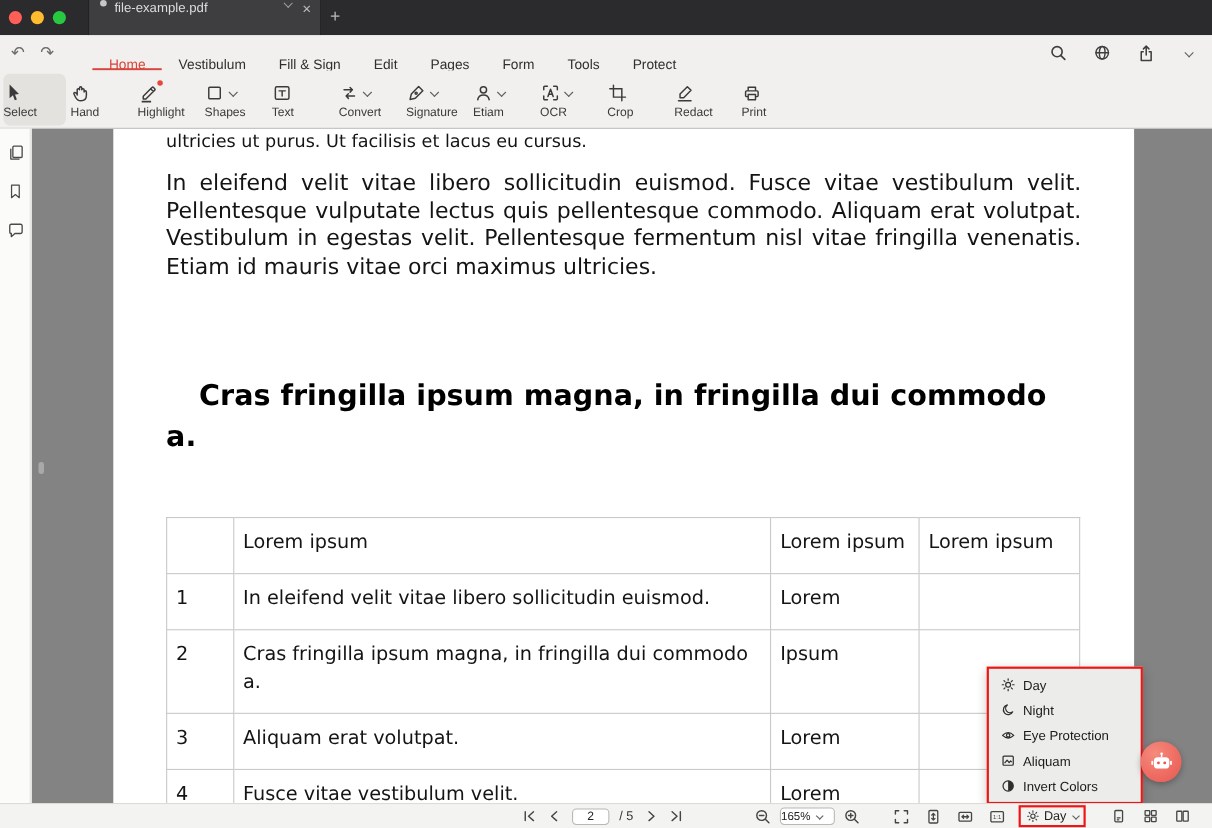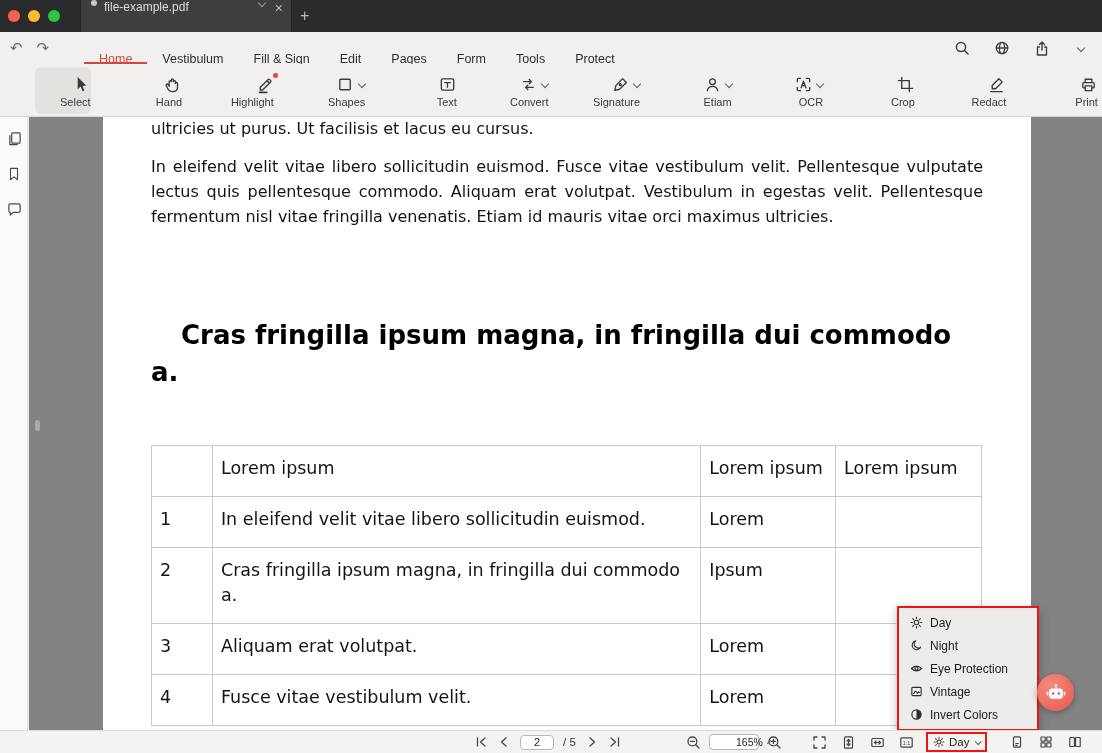--- a/index.html
+++ b/index.html
@@ -30,41 +30,41 @@
   .hist { position:absolute; left:10px; top:0; height:32px; display:flex; align-items:center; gap:14px;
           color:#6a6a6a; font-size:15px; }
   .mtabs { position:absolute; left:84px; top:0; height:32px; display:flex; }
   .mtab { padding:12px 15px; line-height:30px; font-size:12.5px; color:#2f2f2f; height:32px; }
   .mtab.active { color:#d8453c; border-bottom:2.5px solid #d8453c; }
   .mb-right { position:absolute; right:0; top:0; height:32px; display:flex; align-items:center; gap:24px; padding-right:18px; }
 
   
   .ribbon { position:absolute; top:64px; left:0; right:0; height:53px; background:#f1f0ee; border-bottom:1px solid #d8d7d4; }
   .tools { display:flex; padding:3px 0 0 3px; }
-  .tool { width:57px; height:47px; margin-right:4px; display:flex; flex-direction:column; align-items:flex-end;
-          justify-content:center; border-radius:6px; gap:1px;margin-left:32px; }
+  .tool { width:57px; height:47px; margin-right:4px; display:flex; flex-direction:column; align-items:flex-start;
+          justify-content:center; border-radius:6px; gap:1px; }
   .tool.active { background:#e3e2df; }
   .tool .ic { height:22px; display:flex; align-items:center; position:relative; }
   .tool .tl { font-size:11px; color:#3a3a3a; white-space:nowrap; }
   .badge { position:absolute; right:-4px; top:0px; width:5px; height:5px; border-radius:50%; background:#e5473d; }
   .ribbon-right { position:absolute; right:10px; top:6px; display:flex; gap:30px; }
   .rr-item { display:flex; flex-direction:column; align-items:center; gap:3px; }
   .rr-item .tl { font-size:11px; color:#3a3a3a; white-space:nowrap; }
 
   
   .sidebar { position:absolute; top:117px; left:0; width:28px; bottom:23px; background:#fbfbfa; border-right:1px solid #e2e1df; }
   .sb-ic { width:28px; height:26px; display:flex; align-items:center; justify-content:center; margin-top:9px; }
 
   
   .docarea { position:absolute; top:117px; left:29px; right:0; bottom:23px; background:#838383; overflow:hidden; }
   .scroll-dot { position:absolute; left:6px; top:303px; width:5px; height:11px; border-radius:3px; background:#a9a9a9; }
   .page { position:absolute; left:74px; top:0; width:928px; height:790px; background:#ffffff;
           padding:1px 48px 0 48px; font-family:"DejaVu Sans", sans-serif; color:#141414; }
   .pline { font-size:16px; line-height:21px; }
-  .para  { margin-top:15px; font-size:16px; line-height:25.2px; text-align:justify; }
+  .para  { margin-top:15px; font-size:20px; line-height:25.2px; text-align:justify; }
   .heading { margin-top:87px; width:820px; font-size:26px; line-height:37px; font-weight:700; color:#000;
              text-indent:30px; }
   .doc-table { margin-top:54px; width:831px; border-collapse:collapse; font-size:17.5px; }
   .doc-table td, .doc-table th { border:1px solid #c9c9c9; padding:10px 8px 15px 8px; vertical-align:top;
                                  line-height:25px; font-weight:normal; text-align:left; }
 
   
   .theme-menu { position:absolute; left:897px; top:606px; width:142px; background:#ececea;
                 border:2.5px solid #f01414; padding:3px 0; box-shadow:0 3px 10px rgba(0,0,0,.25); z-index:40; }
   .tm-item { height:23px; display:flex; align-items:center; gap:7px; padding-left:11px; font-size:12px; color:#1b1b1b; }
@@ -76,21 +76,21 @@
 
   
   .statusbar { position:absolute; bottom:0; left:0; right:0; height:23px; background:#f3f3f1; border-top:1px solid #dcdbd8; z-index:50; }
   .sb-group { position:absolute; top:0; bottom:0; display:flex; align-items:center; }
   .nav { left:474px; gap:9px; }
   .pg { width:34px; height:15px; border:1px solid #b9b8b5; border-radius:4px; background:#fff; text-align:center;
         font-size:11px; font-family:inherit; color:#222; }
   .frac { font-size:11.5px; color:#333; }
   .zoomg { left:686px; gap:8px; }
   .zoom-dd { width:50px; height:16px; border:1px solid #b9b8b5; border-radius:4px; background:#fff;
-             display:flex; align-items:center; justify-content:flex-start; gap:3px; font-size:10.5px; color:#222;padding-left:26px; }
+             display:flex; align-items:center; justify-content:flex-start; gap:3px; font-size:10.5px; color:#222; }
   .views { left:812px; gap:14px; }
   .theme-dd { left:926px; top:1px; bottom:1px; border:2px solid #f01414; padding:0 5px; gap:4px; font-size:11.5px; color:#222; }
   .rviews { left:1010px; gap:15px; }
 </style>
 </head>
 <body>
 
 <div class="titlebar">
   <div class="lights">
     <span class="light r"></span>
@@ -360,21 +360,21 @@
     </span>
     <span>Eye Protection</span>
   </div>
   <div class="tm-item">
     <span>
       <svg width="13" height="13" viewBox="0 0 14 14" fill="none" stroke="#2e2e2e" stroke-width="1.2" stroke-linejoin="round">
         <rect x="2" y="2.5" width="10" height="9" rx="1"></rect>
           <path d="M3.5 9.5 6 6.5l2 2.4 1.4-1.6 1.1 1.2"></path>
         </svg>
     </span>
-    <span>Vintage</span>
+    <span>Aliquam</span>
   </div>
   <div class="tm-item">
     <span>
       <svg width="13" height="13" viewBox="0 0 14 14" fill="none" stroke="#2e2e2e" stroke-width="1.2">
         <circle cx="7" cy="7" r="5"></circle>
           <path d="M7 2a5 5 0 0 1 0 10z" fill="#2e2e2e" stroke="none"></path>
         </svg>
     </span>
     <span>Invert Colors</span>
   </div>

